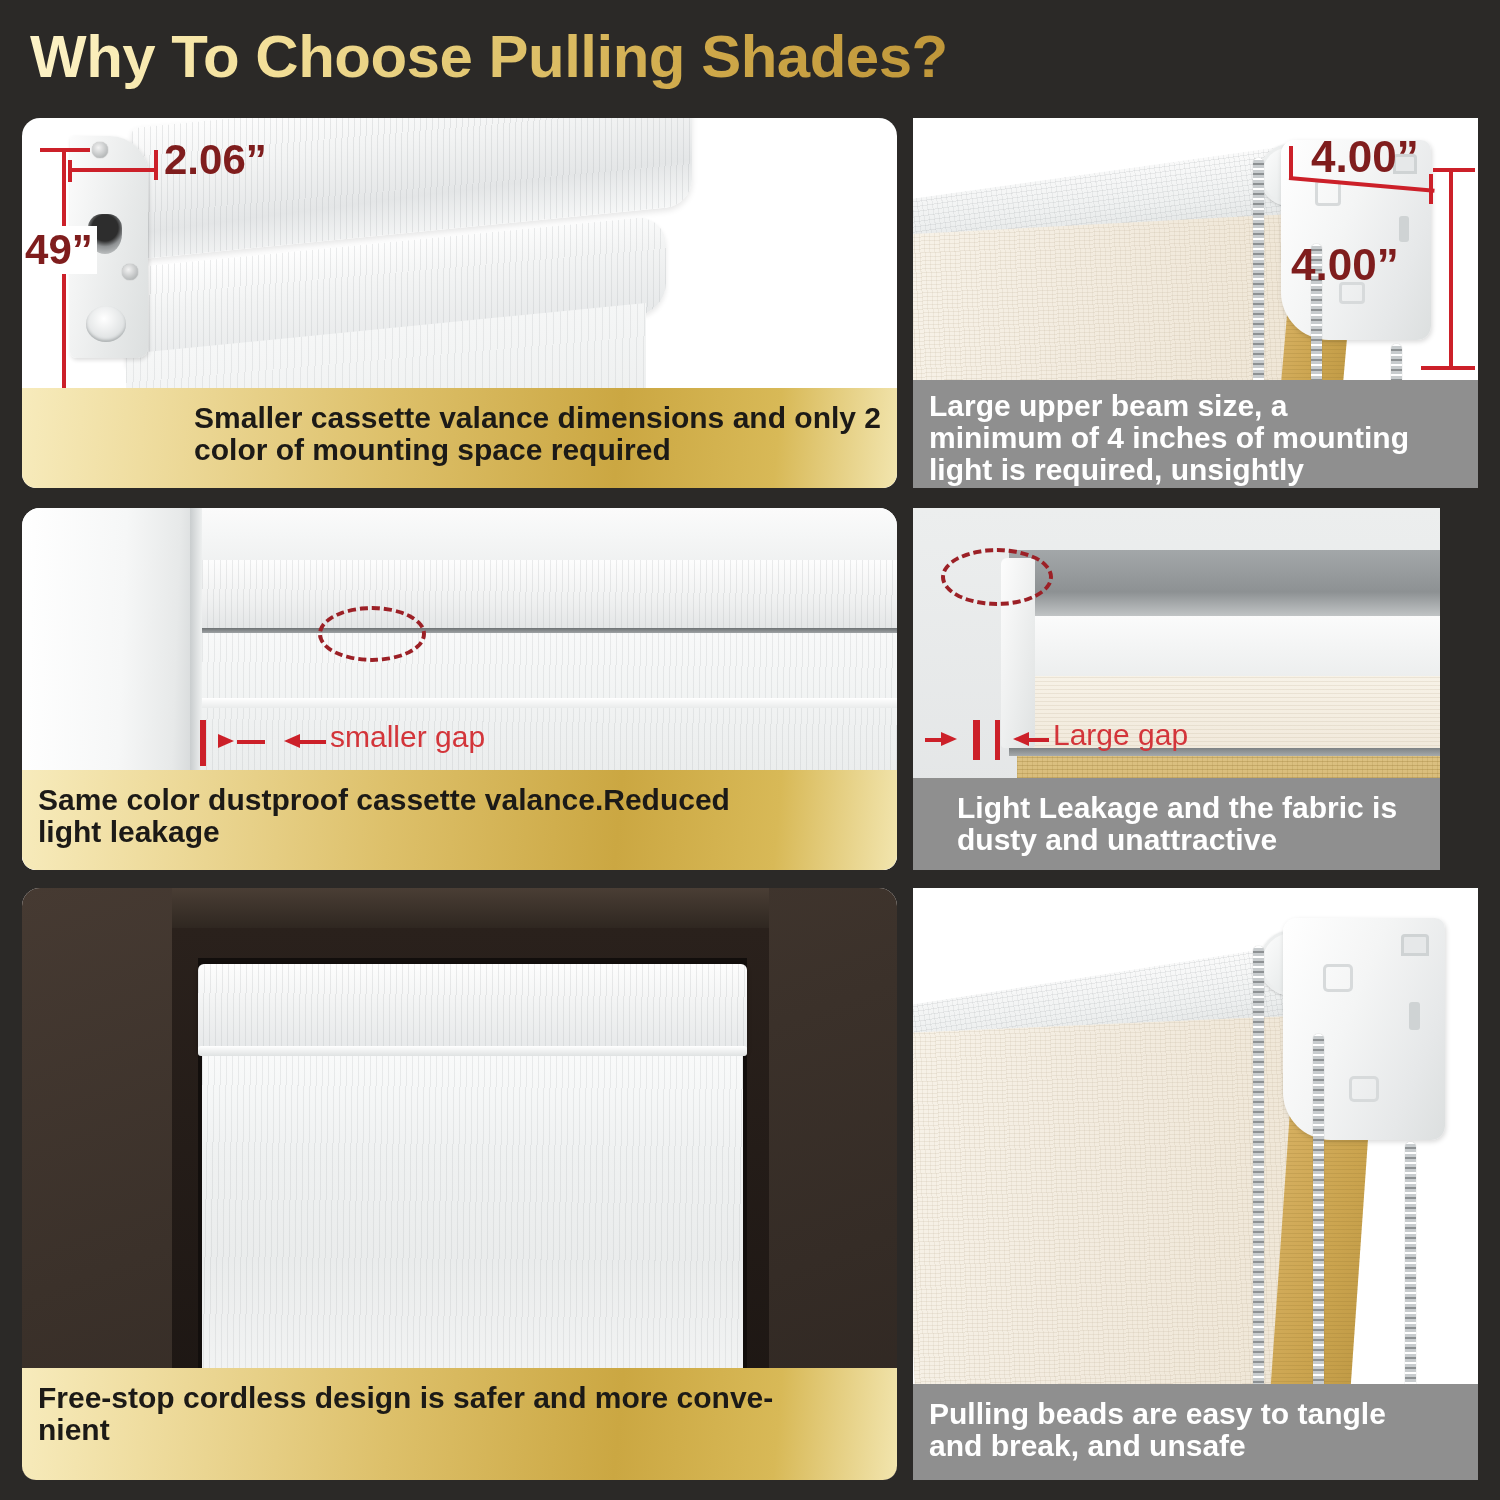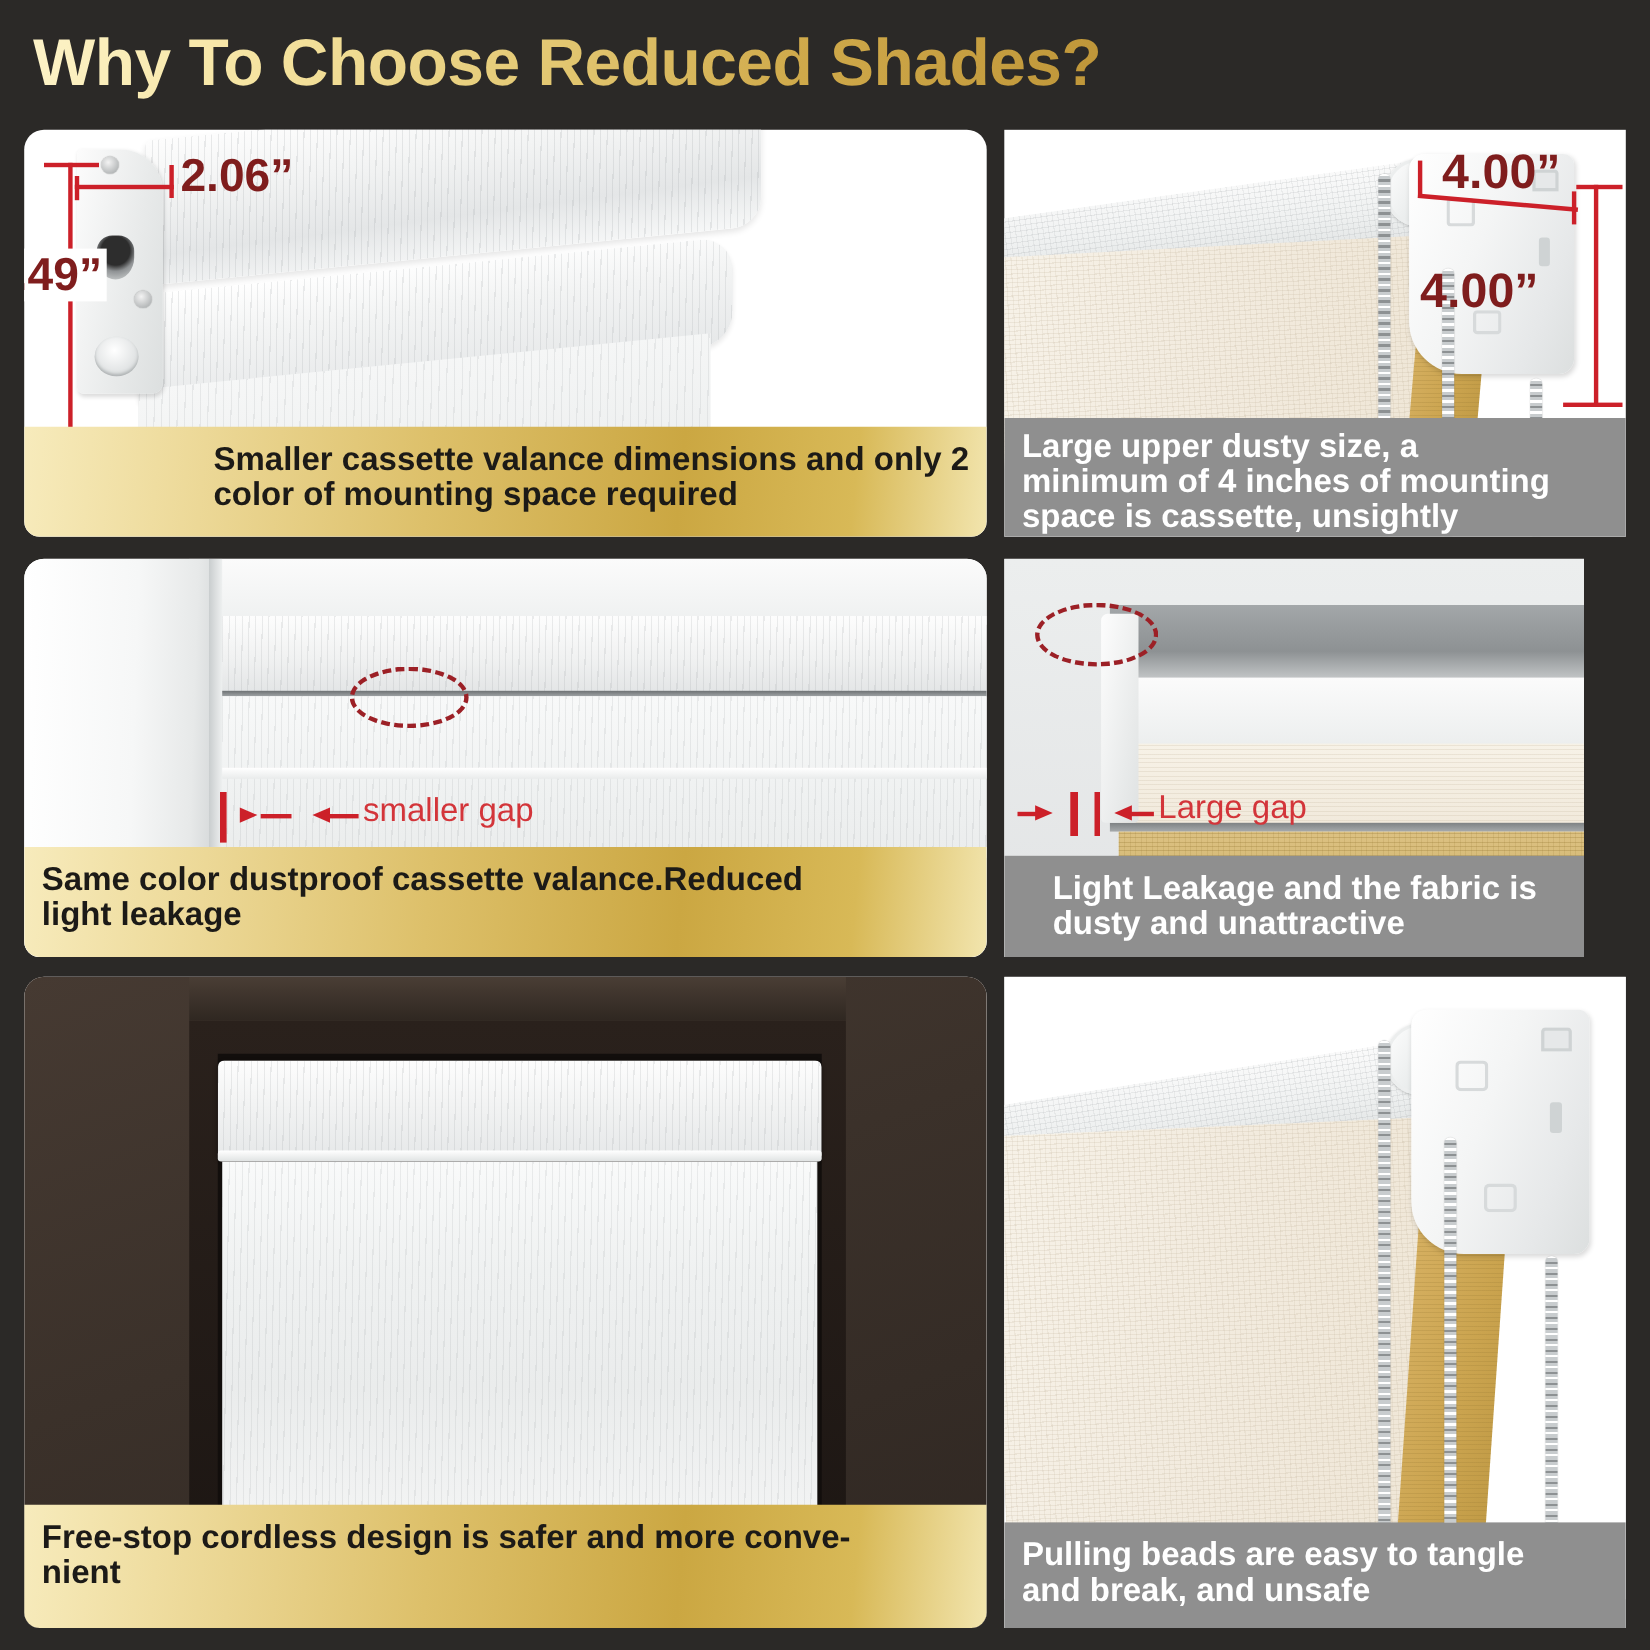--- a/index.html
+++ b/index.html
@@ -213,21 +213,21 @@
 
   
   .p6-bg { position:absolute; inset:0; background:#ffffff; }
   .p6-shadow { position:absolute; left:0; right:0; bottom:0; height:26px; background:#b9bcbd; }
 </style>
 </head>
 <body>
 
 <div id="root">
 
-  <div class="title">Why To Choose Reduced Shades?</div>
+  <div class="title">Why To Choose Pulling Shades?</div>
 
   <div class="panel left" style="left:22px; top:118px; width:875px; height:370px;">
     <div class="photo" style="height:370px;">
       <div class="p1-top"></div>
       <div class="p1-bot"></div>
       <div class="p1-skirt"></div>
       <div class="p1-bracket">
         <div class="p1-hole"></div>
         <div class="p1-screw" style="left:52px; top:128px;"></div>
         <div class="p1-screw" style="left:22px; top:6px;"></div>
@@ -278,23 +278,23 @@
       <div class="dimtext" style="left:398px; top:14px; font-size:44px;">4.00”</div>
 
       <div class="rline" style="left:520px; top:50px; width:42px; height:4px;"></div>
       <div class="rline" style="left:536px; top:50px; width:4px; height:200px;"></div>
       <div class="rline" style="left:508px; top:248px; width:54px; height:4px;"></div>
       <div class="dimtext" style="left:378px; top:122px; font-size:44px;">4.00”</div>
     </div>
 
     <div class="cap gray" style="height:108px;">
       <div class="cap-text" style="padding-top:10px;">
-        <span>Large upper dusty size, a</span><br>
+        <span>Large upper beam size, a</span><br>
         <span>minimum of 4 inches of mounting</span><br>
-        <span>space is cassette, unsightly</span>
+        <span>light is required, unsightly</span>
       </div>
     </div>
   </div>
 
   <div class="panel left" style="left:22px; top:508px; width:875px; height:362px;">
     <div class="photo" style="height:362px;">
       <div class="p3-frame-top"></div>
       <div class="p3-valance"></div>
       <div class="p3-seam"></div>
       <div class="p3-shade"></div>

